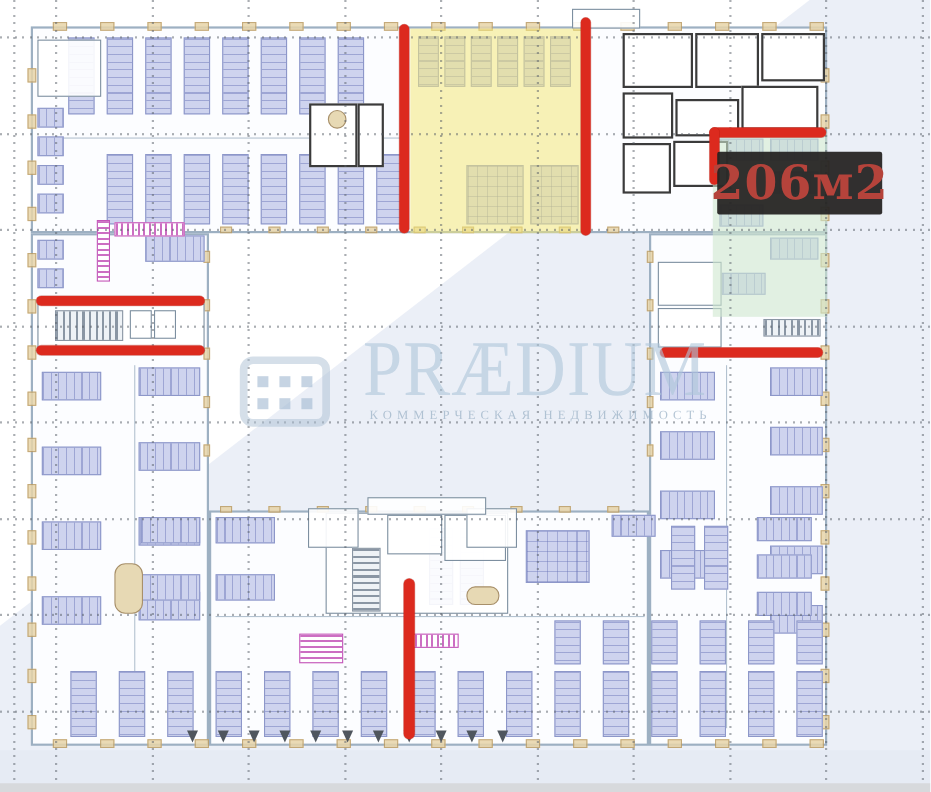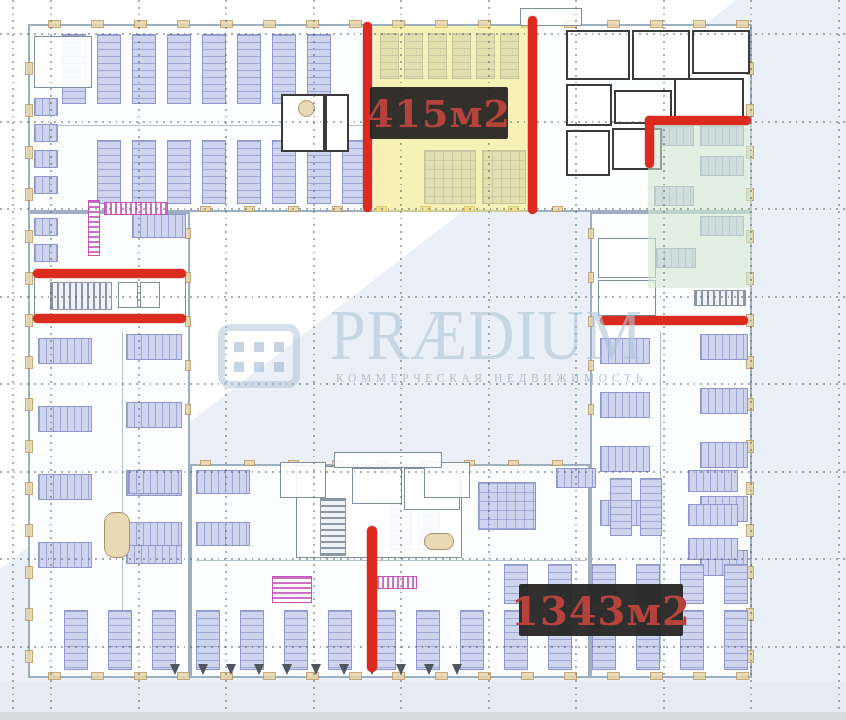--- a/index.html
+++ b/index.html
@@ -344,20 +344,17 @@
       <span class="wm-dot" style="left:29px;top:11px;"></span>
       <span class="wm-dot" style="left:49px;top:11px;"></span>
       <span class="wm-dot" style="left:9px;top:31px;"></span>
       <span class="wm-dot" style="left:29px;top:31px;"></span>
       <span class="wm-dot" style="left:49px;top:31px;"></span>
     </div>
     <div class="wm-brand">PRÆDIUM</div>
     <div class="wm-tagline">КОММЕРЧЕСКАЯ НЕДВИЖИМОСТЬ</div>
   </div>
 
-  <div class="arealabel" style="left:370px;top:87px;width:138px;height:52px;font-size:38px;">
-    <span>415м2</span>
+  <div class="arealabel" style="left:652px;top:138px;width:150px;height:57px;font-size:43px;">
+    <span>206м2</span>
   </div>
-  <div class="arealabel" style="left:519px;top:584px;width:164px;height:52px;font-size:40px;">
-    <span>1343м2</span>
-  </div>
 
 </div>
 
 </body></html>

